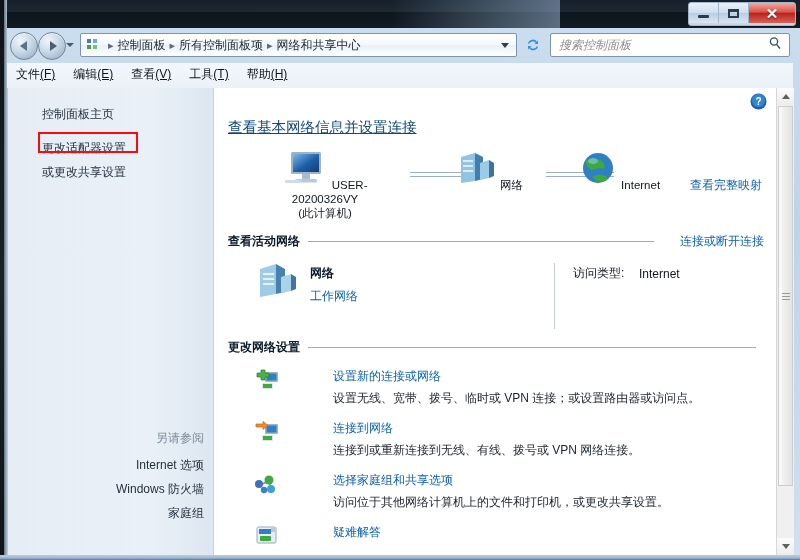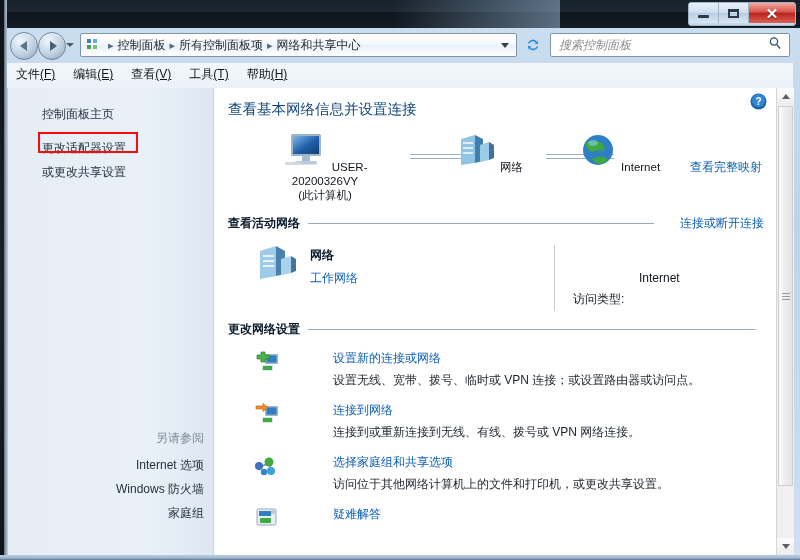--- a/index.html
+++ b/index.html
@@ -194,21 +194,22 @@
     position: relative;
     padding: 10px 0 0 0;
     overflow: hidden;
   }
   .help-icon {
     position: absolute; right: 27px; top: 5px;
     width: 17px; height: 17px;
   }
   .page-title {
     font-size: 14.5px; color: #13477d;
-    margin: 2px 0 0 14px;
+    margin: 20px 0 0 14px;
+    text-decoration: underline;
   }
 
   
   .netmap {
     position: relative;
     height: 86px;
     margin-top: 8px;
   }
   .map-node {
     position: absolute;
@@ -251,21 +252,21 @@
     display: flex; margin: 10px 0 0 40px;
     height: 76px;
   }
   .an-left { width: 300px; display: flex; align-items: flex-start; }
   .an-text { margin-left: 12px; margin-top: 4px; }
   .an-name { font-size: 12px; color: #0b1b2b; font-weight: bold; }
   .an-type { font-size: 12px; color: #0a5fb4; margin-top: 6px; }
   .an-div { width: 1px; background: #c3cdd6; margin: 2px 18px 8px 0; }
   .an-right { font-size: 12px; color: #10171f; padding-top: 4px; }
   .an-row { display: flex; align-items: center; margin-bottom: 8px; }
-  .an-key { width: 66px; color: #10171f; margin-top: 44px; }
+  .an-key { width: 66px; color: #10171f; }
   .an-val { color: #10171f; }
   .an-val.link { color: #0a5fb4; }
 
   
   .items { margin: 11px 0 0 40px; }
   .item { display: flex; margin-bottom: 14px; gap: 45px; }
   .item-ico { width: 28px; flex: none; padding-top: 1px; }
   .item-body { padding-left: 6px; }
   .item-title { font-size: 12px; color: #0a5fb4; }
   .item-desc { font-size: 12px; color: #1a222b; margin-top: 5px; line-height: 16px; }

